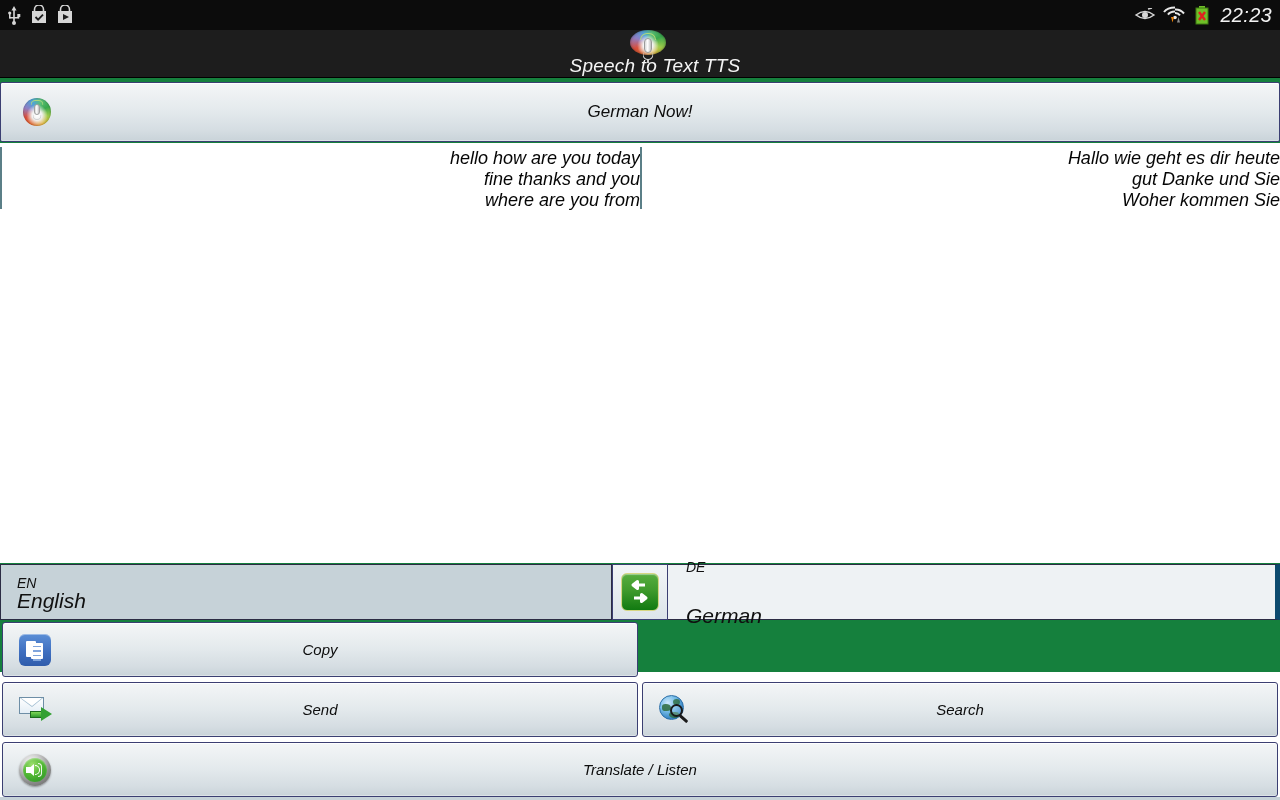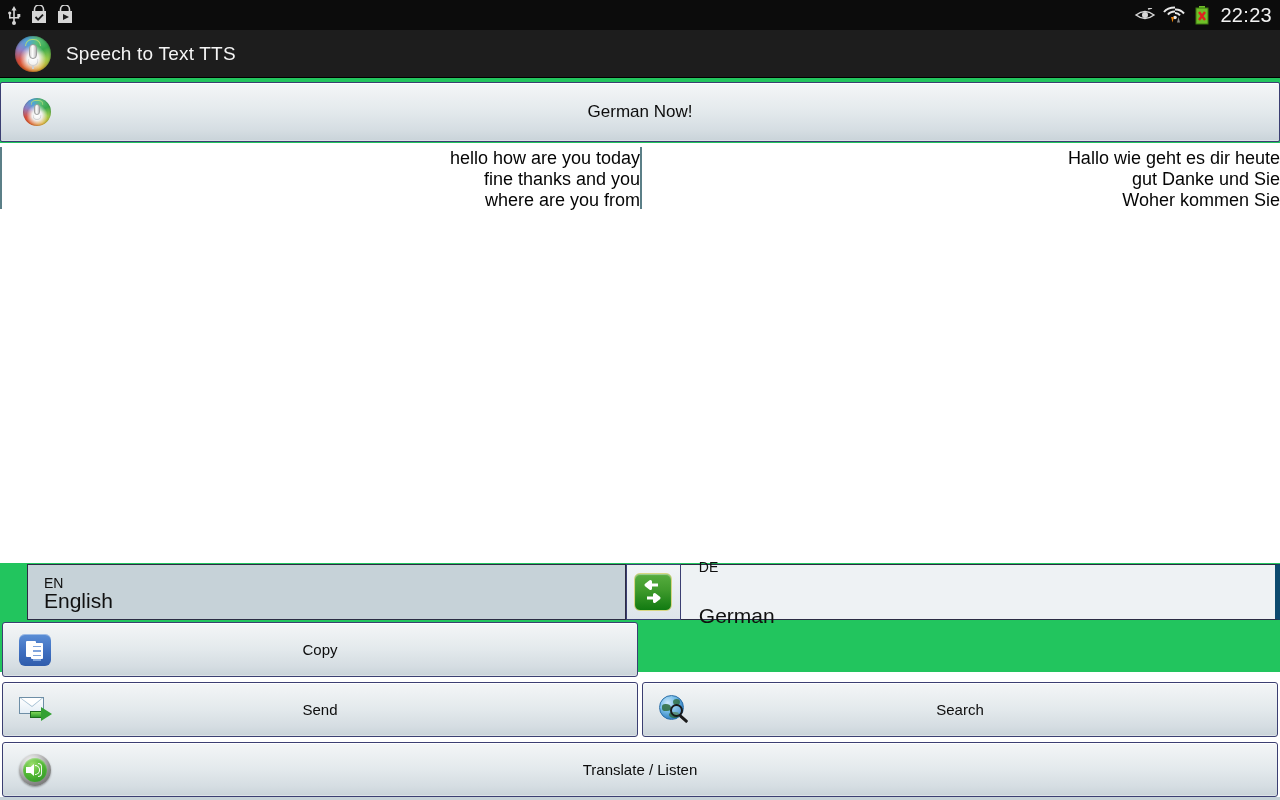--- a/index.html
+++ b/index.html
@@ -9,21 +9,22 @@
     height: 800px;
     font-family: "Liberation Sans", sans-serif;
     background: #ffffff;
     overflow: hidden;
   }
 
   #app {
     position: relative;
     width: 1280px;
     height: 672px;
-    background: #22c55e;
+    background: #15803d;
+    font-style: italic;
   }
 
   
   .statusbar {
     position: absolute;
     top: 0; left: 0;
     width: 1280px;
     height: 30px;
     background: #0c0c0c;
     display: flex;
@@ -46,20 +47,21 @@
   .titlebar {
     position: absolute;
     top: 30px; left: 0;
     width: 1280px;
     height: 48px;
     background: #1d1d1d;
     display: flex;
     align-items: center;
     padding-left: 15px;
     border-bottom: 1px solid #000;
+    flex-direction: column;
   }
   .app-icon {
     width: 36px; height: 36px;
     border-radius: 50%;
     position: relative;
     background:
       radial-gradient(circle at 50% 62%, #ffffff 0%, #f3f3f3 20%, rgba(255,255,255,0.0) 46%),
       conic-gradient(from 200deg, #e06a2b, #d94f3d, #8f7fc4, #4fa3d9, #5bbf7a, #39a84e, #9ecb4a, #e2b13a, #e06a2b);
     box-shadow: inset 0 0 3px rgba(0,0,0,0.45);
   }
@@ -221,21 +223,20 @@
     flex-direction: column;
     justify-content: center;
     padding-left: 16px;
     cursor: pointer;
   }
   .lang-field.source {
     width: 612px;
     background: #c6d2d8;
     border-left: 1px solid #2c2c44;
     border-right: 1px solid #2c2c44;
-    margin-left: 27px;
   }
   .lang-field.target {
     width: 612px;
     background: #eef2f4;
     border-right: 5px solid #0c4a6e;
     padding-left: 18px;
     gap: 31px;
   }
   .lang-code { font-size: 14px; color: #101010; line-height: 16px; }
   .lang-name { font-size: 21px; color: #101010; line-height: 19px; }

